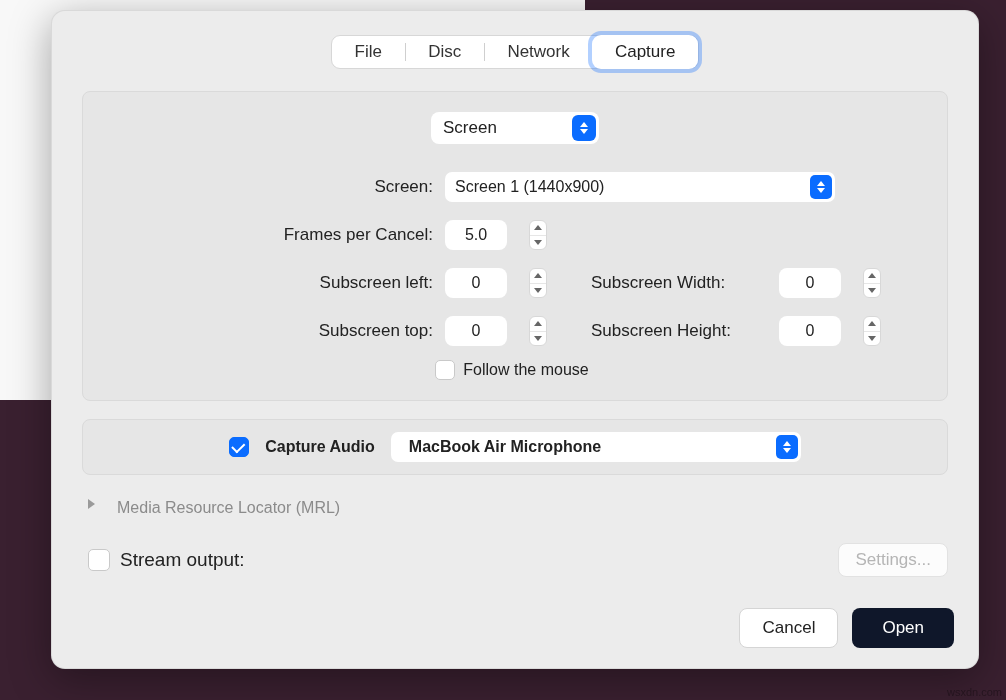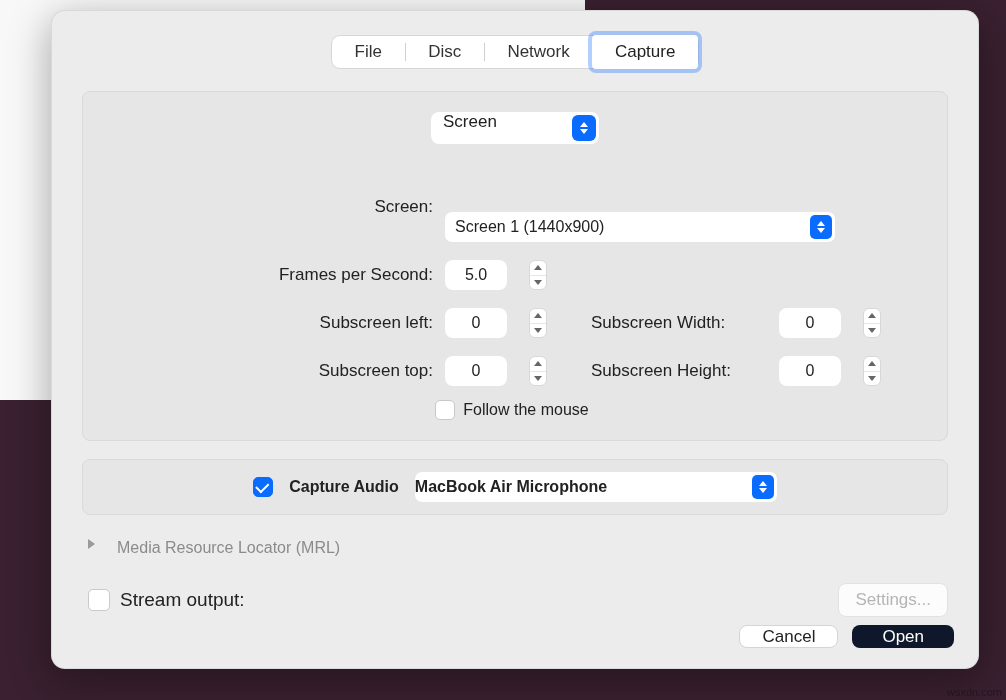--- a/index.html
+++ b/index.html
@@ -50,38 +50,38 @@
     padding: 0 12px;
     cursor: pointer;
     height: 100%;
     display: flex; align-items: center; justify-content: center;
   }
   .tab-sep {
     width: 1px; height: 18px; background: #cfcfcf;
   }
   .tab.active {
     background: #fff;
-    border-radius: 4px;
+    border-radius: 9px;
     box-shadow: 0 0 0 4px rgba(0,98,255,0.3);
     color: #222;
     height: 34px;
   }
   .panel {
     margin: 22px 30px 0 30px;
     background: #e6e6e6;
     border: 1px solid #dadada;
     border-radius: 8px;
     padding: 20px 24px 20px 24px;
   }
   .center-row { display: flex; justify-content: center; }
   .mode-select {
     width: 168px; height: 32px;
     background: #fff;
     border-radius: 8px;
-    display: flex; 
+    display: flex; align-items: center;
     padding: 0 6px 0 12px;
     font-size: 17px;
     position: relative;
     cursor: pointer;
   }
   .mode-select .cap {
     position: absolute; right: 3px; top: 3px; bottom: 3px;
     width: 24px; background: #0a6cff;
     border-radius: 6px;
     display: flex; flex-direction: column; align-items: center; justify-content: center;
@@ -104,21 +104,20 @@
     grid-column: 2 / span 5;
     height: 30px;
     background: #fff;
     border-radius: 7px;
     display: flex; align-items: center;
     padding-left: 10px;
     font-size: 16px;
     position: relative;
     width: 390px;
     cursor: pointer;
-    margin-top: 40px;
   }
   .screen-select .cap {
     position: absolute; right: 3px; top: 3px; bottom: 3px;
     width: 22px; background: #0a6cff; border-radius: 5px;
     display:flex;flex-direction:column;align-items:center;justify-content:center;gap:2px;
   }
   .numfield {
     width: 62px; height: 30px;
     background:#fff; border-radius:8px;
     display:flex; align-items:center; justify-content:center;
@@ -160,23 +159,23 @@
     margin: 18px 30px 0 30px;
     background: #e6e6e6;
     border: 1px solid #dadada;
     border-radius: 8px;
     height: 56px;
     display:flex; align-items:center; justify-content:center;
     gap: 16px;
     font-weight: bold;
   }
   .audio-select {
-    width: 362px; height: 30px;
+    width: 410px; height: 30px;
     background:#fff; border-radius:7px;
-    display:flex; align-items:center; padding-left:0;
+    display:flex; align-items:center; padding-left:18px;
     position:relative; font-size:16px;
     cursor:pointer;
   }
   .audio-select .cap {
     position:absolute; right:3px; top:3px; bottom:3px; width:22px;
     background:#0a6cff; border-radius:5px;
     display:flex;flex-direction:column;align-items:center;justify-content:center;gap:2px;
   }
 
   .mrl-row {
@@ -203,21 +202,21 @@
     background:#fcfcfc; border:1px solid #e2e2e2; border-radius:8px;
     color:#b5b5b5; font-size:17px;
     display:flex; align-items:center;
   }
 
   .footer {
     position:absolute; right: 24px; bottom: 20px;
     display:flex; gap: 14px;
   }
   .btn {
-    height: 23px; padding: 0 22px;
+    height: 40px; padding: 0 22px;
     border-radius: 8px; font-size: 17px;
     display:flex; align-items:center; justify-content:center;
     cursor:pointer;
   }
   .btn.secondary { background:#fff; border:1px solid #d5d5d5; color:#222; }
   .btn.primary { background:#0f172a; color:#fff; padding: 0 30px; }
 
   .watermark {
     position:absolute; right:4px; bottom:2px;
     font-size:11px; color:rgba(0,0,0,0.35);
@@ -255,21 +254,21 @@
     <div class="grid">
       <div class="lbl">Screen:</div>
       <div class="screen-select">
         <span>Screen 1 (1440x900)</span>
         <div class="cap">
             <div class="arr up"></div>
             <div class="arr dn"></div>
           </div>
       </div>
 
-      <div class="lbl">Frames per Second:</div>
+      <div class="lbl">Frames per Cancel:</div>
       <div class="numfield">
           <span>5.0</span>
         </div>
       <div class="stepper">
           <div>
             <span class="tri up"></span>
           </div>
           <div>
             <span class="tri dn"></span>
           </div>

